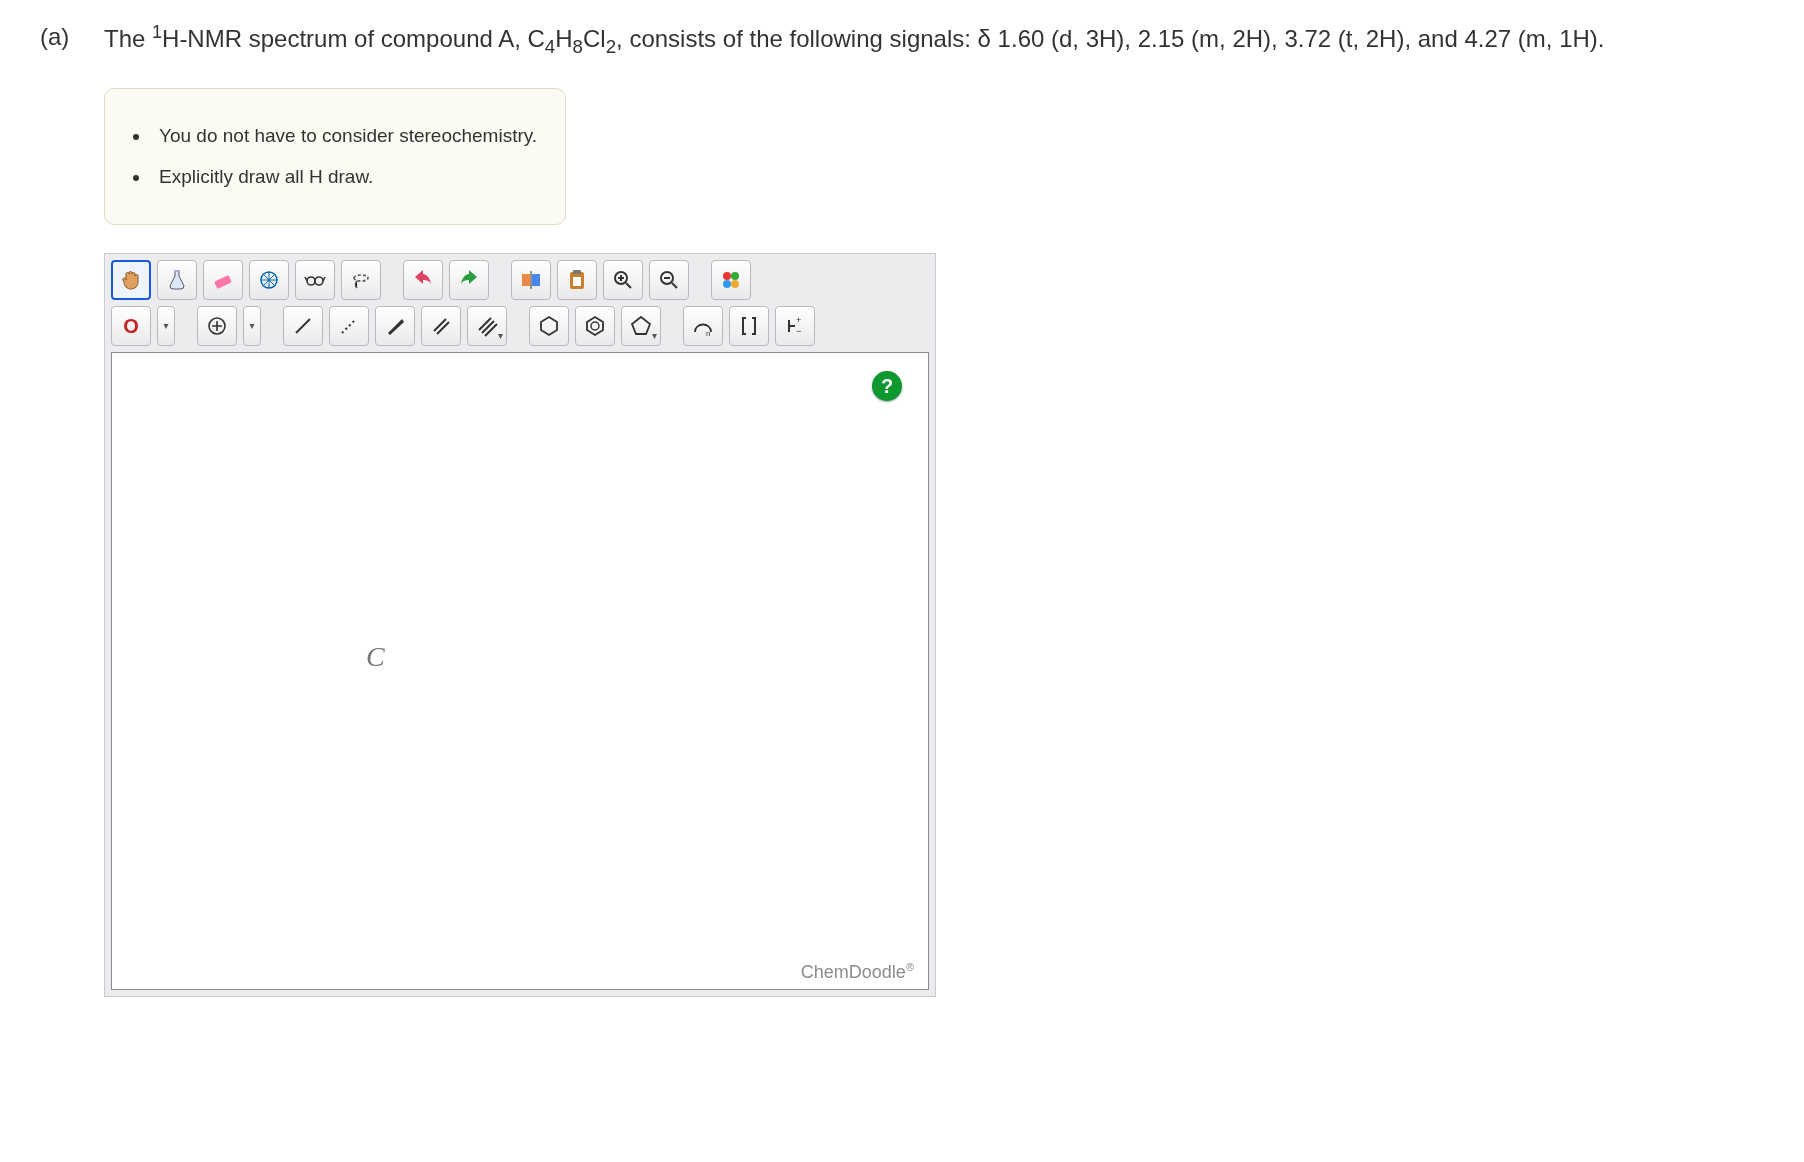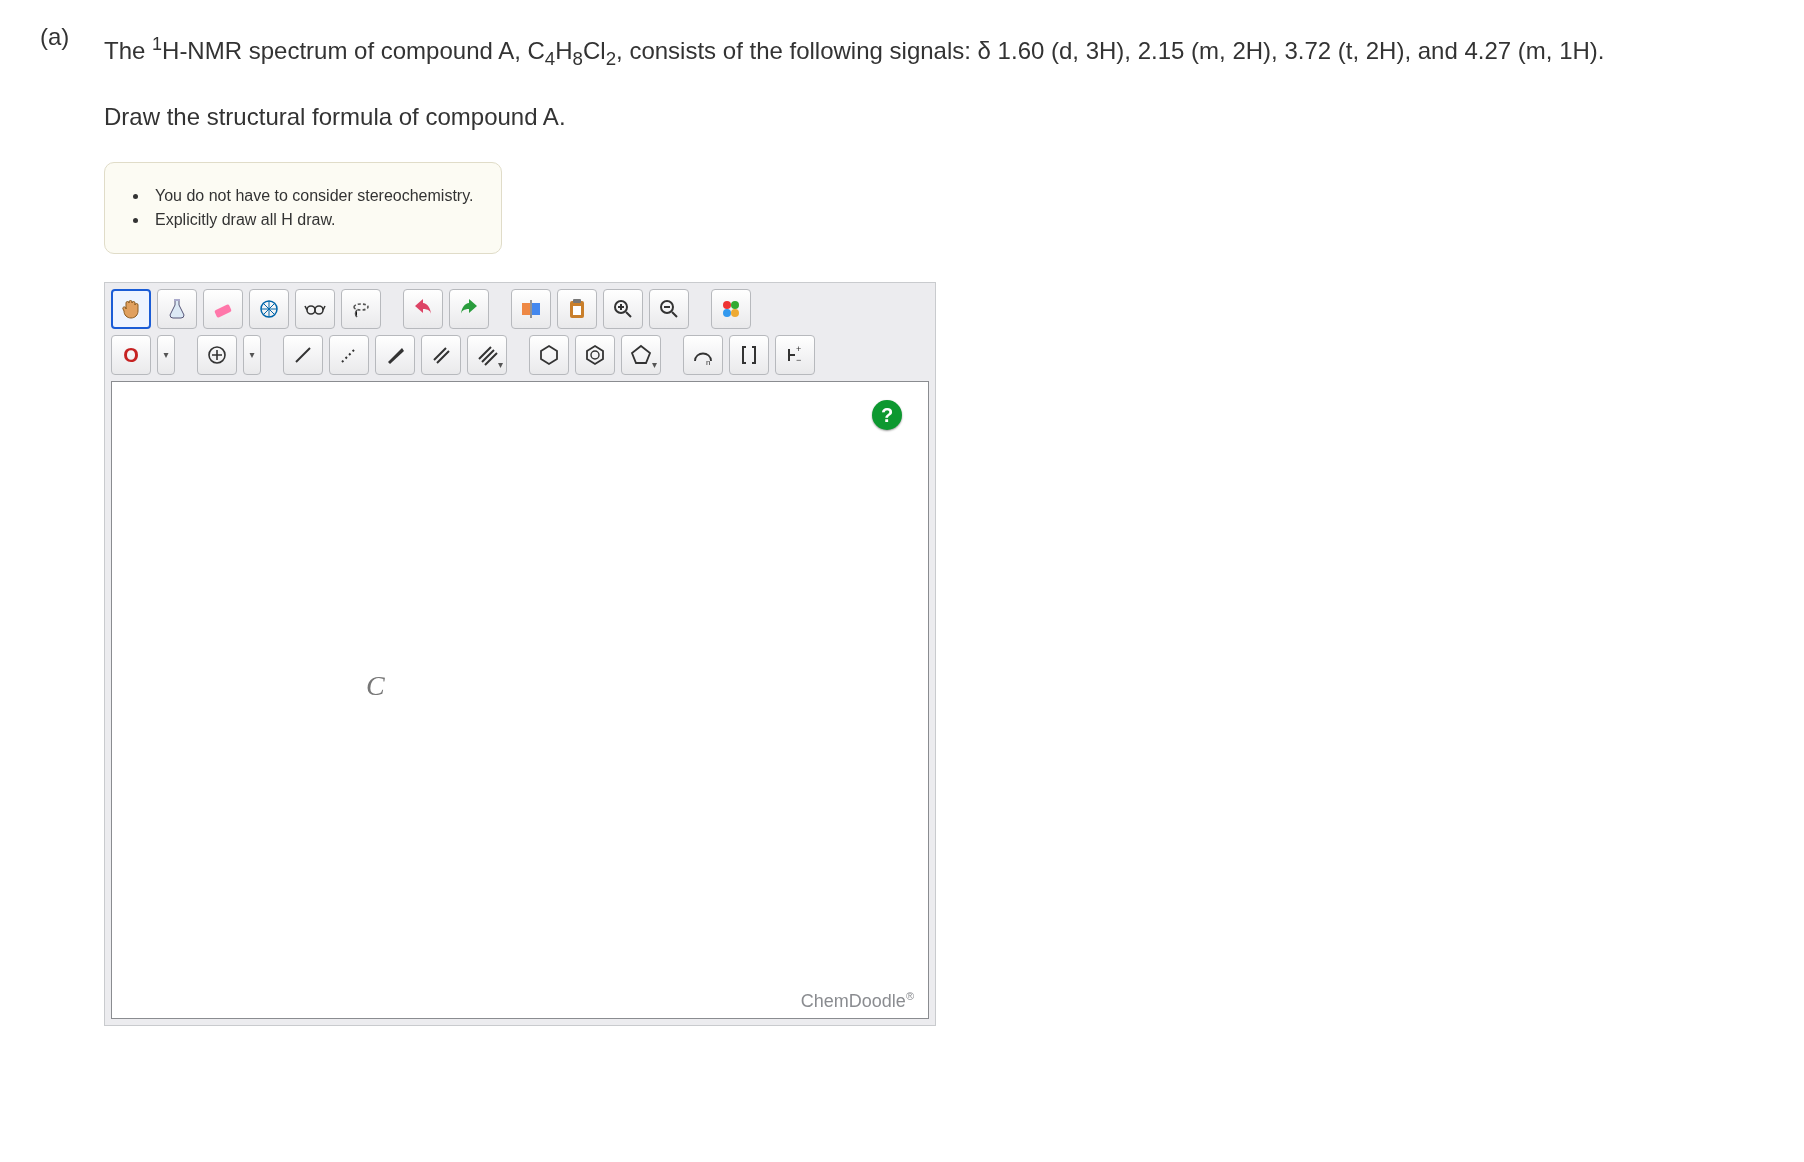--- a/index.html
+++ b/index.html
@@ -8,34 +8,34 @@
     font-size: 24px;
     color: #333;
     background: #fff;
     padding: 20px 40px;
     width: 1804px;
     line-height: 1.4;
   }
   .question-row { display: flex; gap: 24px; }
   .part-label { min-width: 40px; font-size: 24px; }
   .content { flex: 1; }
-  .q-text { margin-bottom: 28px; margin-top: 12px; }
+  .q-text { margin-bottom: 28px; }
   .q-text .sup { font-size: 0.75em; vertical-align: super; }
   .q-text .sub { font-size: 0.78em; vertical-align: sub; }
   .prompt { margin-bottom: 28px; }
   .note-box {
     border: 1px solid #e0dcc8;
     background: #fcfbf3;
     border-radius: 10px;
     padding: 20px 28px;
     display: inline-block;
     margin-bottom: 28px;
   }
   .note-box ul { list-style: disc inside; }
-  .note-box li { margin: 2px 0; font-size: 16px; }
+  .note-box li { margin: 14px 0; font-size: 19px; }
   .editor {
     width: 832px;
     border: 1px solid #c9cbce;
     background: #ececef;
     padding: 6px;
   }
   .toolbar-row {
     display: flex;
     gap: 6px;
     align-items: center;
@@ -91,21 +91,20 @@
 </style>
 </head>
 <body>
 
 <div class="question-row">
   <div class="part-label">(a)</div>
   <div class="content">
     <div class="q-text">
       <span>The </span><span class="sup">1</span><span>H-NMR spectrum of compound A, C</span><span class="sub">4</span><span>H</span><span class="sub">8</span><span>Cl</span><span class="sub">2</span><span>, consists of the following signals: δ 1.60 (d, 3H), 2.15 (m, 2H), 3.72 (t, 2H), and 4.27 (m, 1H).</span>
     </div>
-    <div class="prompt">Draw the structural formula of compound A.</div>
 
     <div class="note-box">
       <ul>
         <li>You do not have to consider stereochemistry.</li>
         <li>Explicitly draw all H draw.</li>
       </ul>
     </div>
 
     <div class="editor">
       <div class="toolbar-row">

